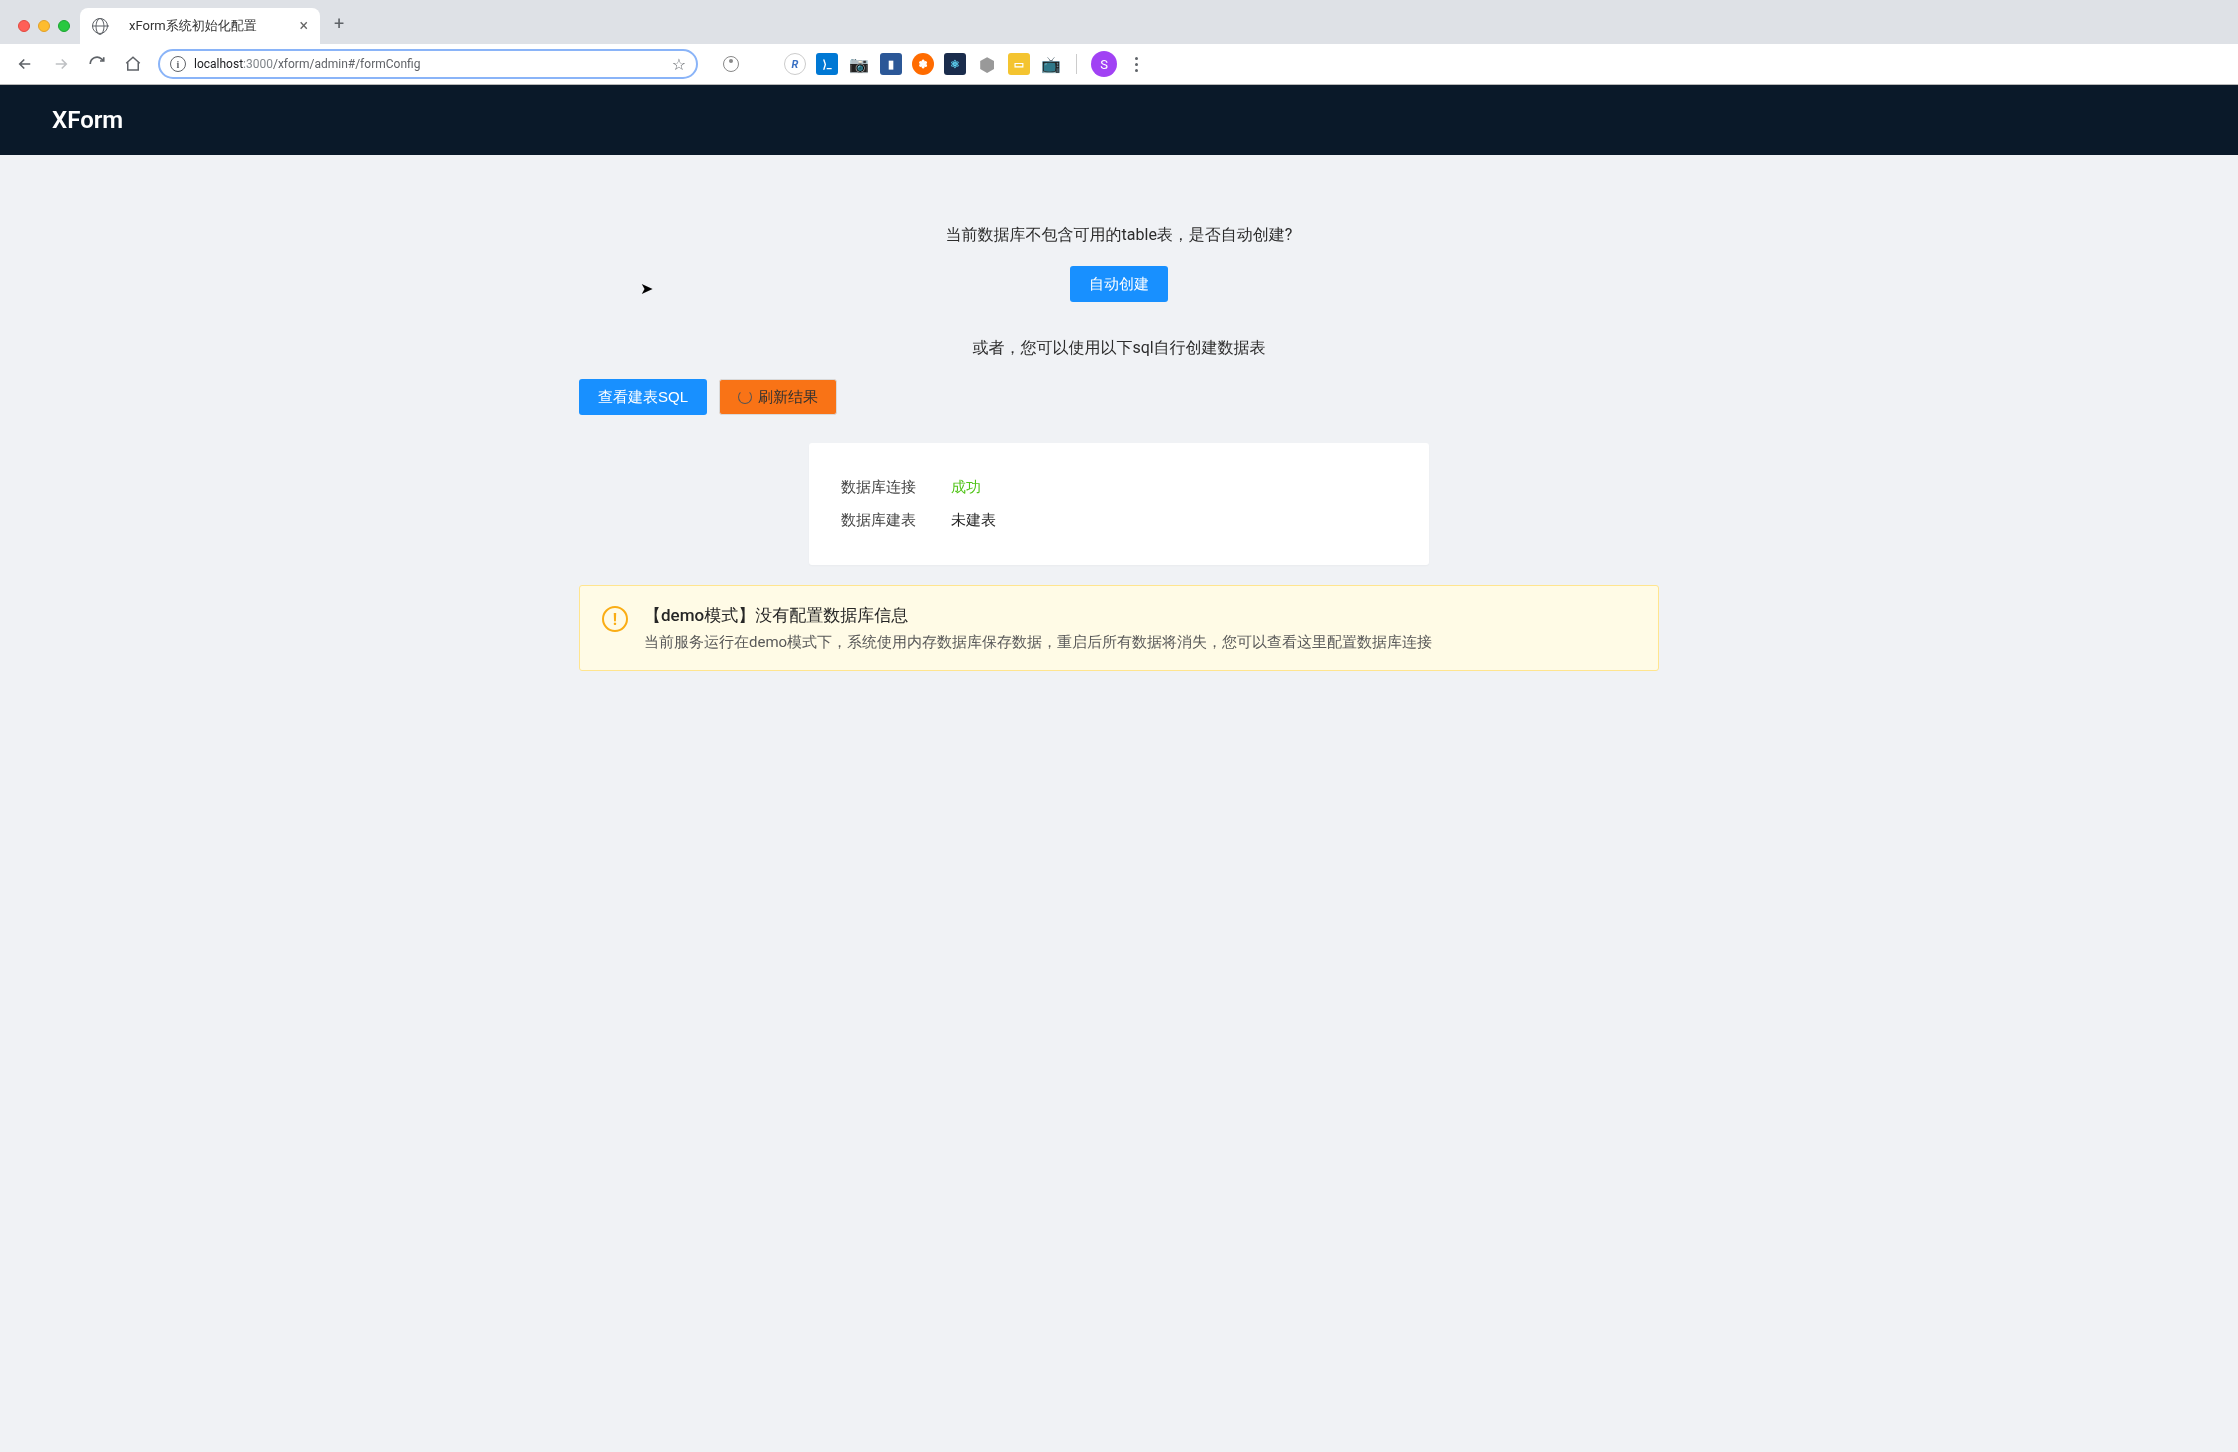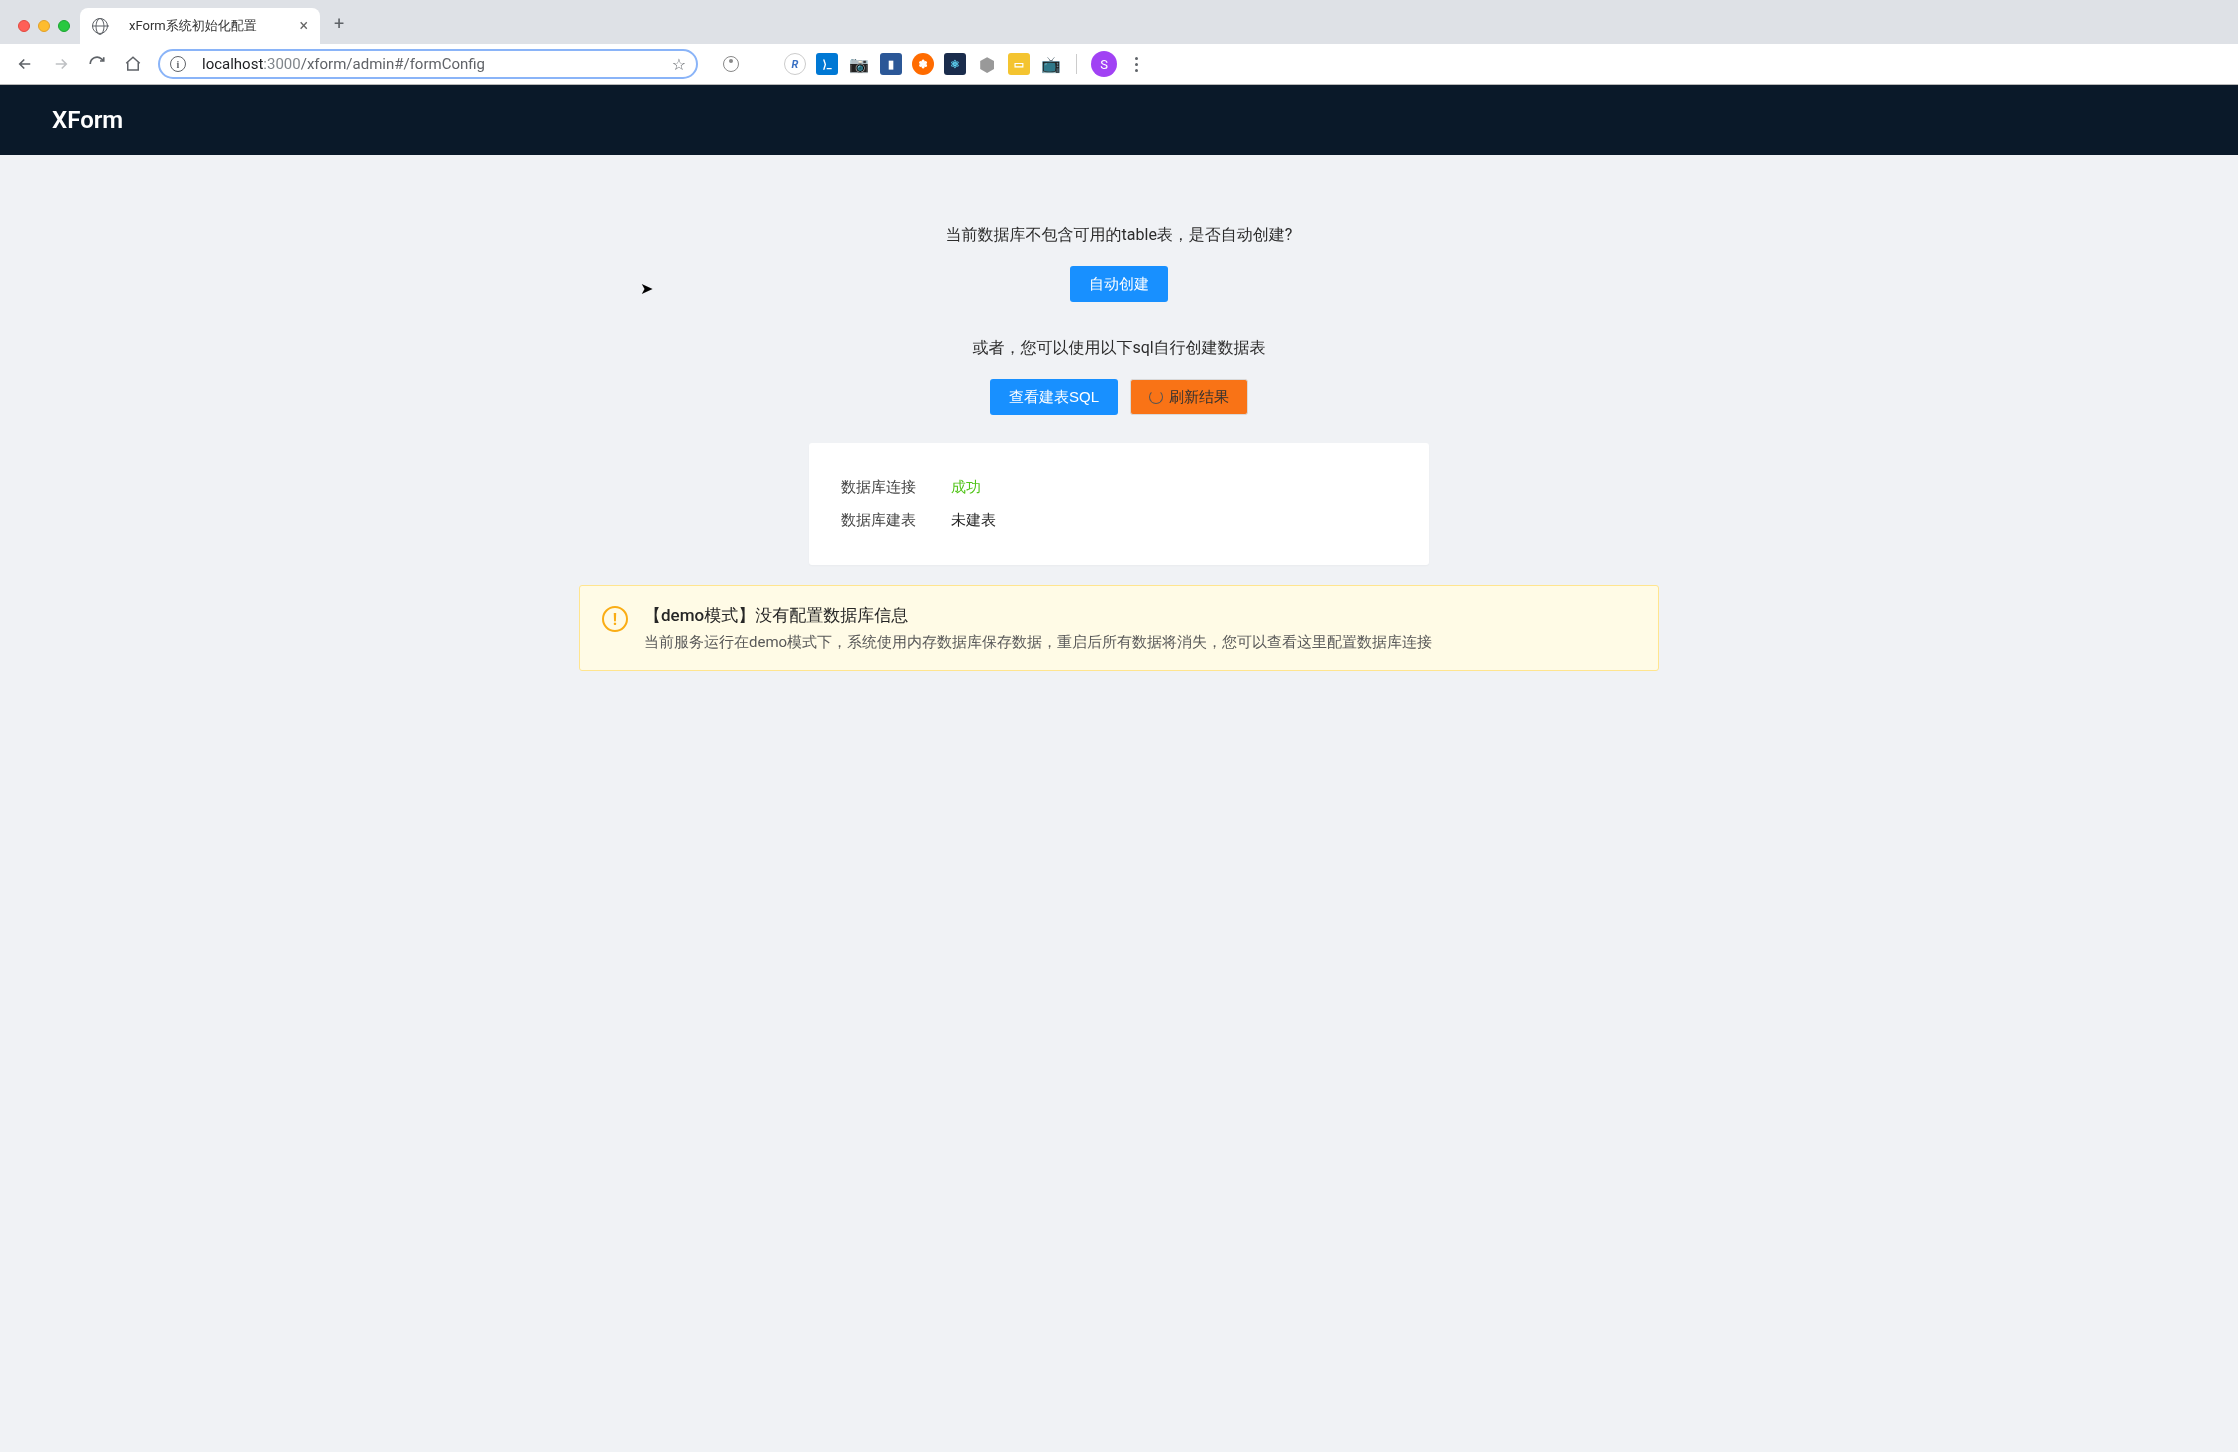--- a/index.html
+++ b/index.html
@@ -110,23 +110,22 @@
       width: 16px; height: 16px;
       border: 1.5px solid #5f6368;
       border-radius: 50%;
       display:flex;align-items:center;justify-content:center;
       font-size:10px; color:#5f6368; font-weight:bold;
       font-family: Georgia, serif;
       flex-shrink:0;
     }
     .url {
       flex: 1;
-      font-size: 15px;
+      font-size: 12px;
       color: #202124;
-      margin-left: 8px;
     }
     .url .host-dim { color: #80868b; }
     .url .path { color: #606368; }
     .star-icon { color: #5f6368; font-size: 16px; cursor:pointer; }
     .ext-row {
       display: flex;
       align-items: center;
       gap: 10px;
       margin-left: 14px;
     }
@@ -198,21 +197,21 @@
       color: #fff;
     }
     .btn-secondary {
       background: #f97316;
       border-color: #d9d9d9;
       color: #313131;
     }
     .section2 {
       margin-top: 36px;
     }
-    .btn-row { display:flex; justify-content:center; gap: 12px; margin-top: 18px; }
+    .btn-row { display:flex; gap: 12px; margin-top: 18px; }
     .spinner {
       width: 14px; height: 14px;
       border: 1.8px solid #555;
       border-top-color: transparent;
       border-radius: 50%;
       display:inline-block;
     }
     .info-card {
       background: #fff;
       border-radius: 3px;

